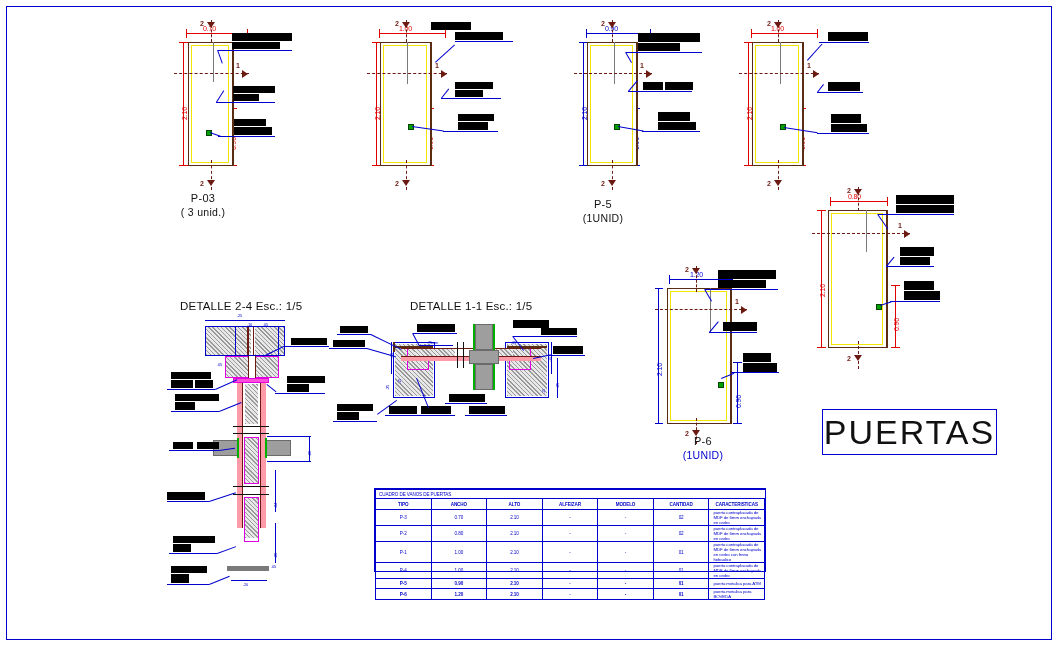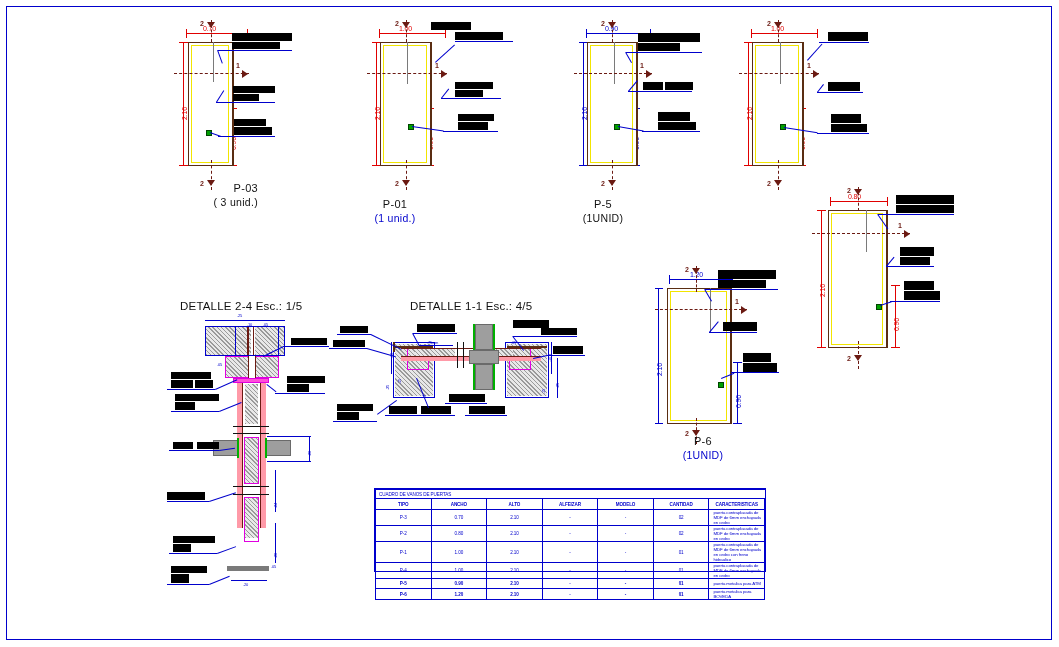--- a/index.html
+++ b/index.html
@@ -116,21 +116,21 @@
     <div class="lead" style="left:48px;top:30px;width:14px;transform:rotate(70deg);"></div>
     <div class="blk" style="left:63px;top:66px;width:42px;height:7px;"></div>
     <div class="blk" style="left:63px;top:74px;width:26px;height:7px;"></div>
     <div class="hline" style="left:46px;top:82px;width:59px;"></div>
     <div class="lead" style="left:46px;top:82px;width:14px;transform:rotate(-58deg);"></div>
     <div class="blk" style="left:64px;top:99px;width:32px;height:7px;"></div>
     <div class="blk" style="left:64px;top:107px;width:38px;height:8px;"></div>
     <div class="hline" style="left:48px;top:116px;width:57px;"></div>
     <div class="lead" style="left:40px;top:112px;width:12px;transform:rotate(20deg);"></div>
   </div>
-  <div class="caption" style="left:148px;top:182px;width:110px;text-align:right;">
+  <div class="caption" style="left:148px;top:192px;width:110px;">
     <span>P-03</span>
     <span class="sub">( 3 unid.)</span>
   </div>
 
   <div class="door" style="left:363px;top:20px;width:150px;height:180px;">
     <div class="dimline red" style="left:16px;top:13px;width:67px;height:1px;"></div>
     <div class="dimline red" style="left:16px;top:9px;width:1px;height:9px;"></div>
     <div class="dimline red" style="left:82px;top:9px;width:1px;height:9px;"></div>
     <div class="dimtxt red" style="left:36px;top:5px;">1.00</div>
     <div class="dimline red" style="left:13px;top:22px;width:1px;height:124px;"></div>
@@ -161,24 +161,20 @@
     <div class="lead" style="left:72px;top:42px;width:26px;transform:rotate(-42deg);"></div>
     <div class="blk" style="left:92px;top:62px;width:38px;height:7px;"></div>
     <div class="blk" style="left:92px;top:70px;width:28px;height:7px;"></div>
     <div class="hline" style="left:78px;top:78px;width:60px;"></div>
     <div class="lead" style="left:78px;top:78px;width:12px;transform:rotate(-52deg);"></div>
     <div class="blk" style="left:95px;top:94px;width:36px;height:7px;"></div>
     <div class="blk" style="left:95px;top:102px;width:30px;height:8px;"></div>
     <div class="hline" style="left:80px;top:111px;width:55px;"></div>
     <div class="lead" style="left:49px;top:106px;width:32px;transform:rotate(8deg);"></div>
   </div>
-  <div class="caption blue" style="left:340px;top:198px;width:110px;">
-    <span style="color:#111">P-01</span>
-    <span class="sub">(1  unid.)</span>
-  </div>
 
   <div class="door" style="left:570px;top:20px;width:150px;height:180px;">
     <div class="dimline blue" style="left:16px;top:13px;width:65px;height:1px;"></div>
     <div class="dimline blue" style="left:16px;top:9px;width:1px;height:9px;"></div>
     <div class="dimline blue" style="left:80px;top:9px;width:1px;height:9px;"></div>
     <div class="dimtxt blue" style="left:35px;top:5px;">0.90</div>
     <div class="dimline blue" style="left:13px;top:22px;width:1px;height:124px;"></div>
     <div class="dimline blue" style="left:9px;top:22px;width:9px;height:1px;"></div>
     <div class="dimline blue" style="left:9px;top:145px;width:9px;height:1px;"></div>
     <div class="dimtxt blue vert" style="left:11px;top:100px;">2.10</div>
@@ -424,21 +420,21 @@
     <div class="blk" style="left:-2px;top:218px;width:42px;height:7px;"></div>
     <div class="blk" style="left:-2px;top:226px;width:18px;height:8px;"></div>
     <div class="hline" style="left:-6px;top:235px;width:48px;"></div>
     <div class="lead" style="left:42px;top:235px;width:20px;transform:rotate(-20deg);"></div>
     <div class="blk" style="left:-4px;top:248px;width:36px;height:7px;"></div>
     <div class="blk" style="left:-4px;top:256px;width:18px;height:9px;"></div>
     <div class="hline" style="left:-8px;top:266px;width:42px;"></div>
     <div class="lead" style="left:34px;top:266px;width:22px;transform:rotate(-22deg);"></div>
   </div>
 
-  <div class="dettitle" style="left:410px;top:300px;">DETALLE 1-1  Esc.: 4/5</div>
+  <div class="dettitle" style="left:410px;top:300px;">DETALLE 1-1  Esc.: 1/5</div>
   <div class="abs" style="left:345px;top:318px;width:250px;height:105px;">
 
     <div class="abs" style="left:48px;top:24px;width:42px;height:56px;border:1px solid #0000cc;box-sizing:border-box;"></div>
     <div class="hatch" style="left:50px;top:26px;width:38px;height:52px;"></div>
     <div class="brown" style="left:48px;top:24px;width:2px;height:10px;"></div>
     <div class="magenta" style="left:62px;top:30px;width:22px;height:22px;"></div>
     <div class="brown" style="left:50px;top:28px;width:38px;height:2px;"></div>
 
     <div class="abs" style="left:160px;top:24px;width:44px;height:56px;border:1px solid #0000cc;box-sizing:border-box;"></div>
     <div class="hatch" style="left:162px;top:26px;width:40px;height:52px;"></div>
@@ -498,20 +494,23 @@
     <div class="blk" style="left:44px;top:88px;width:28px;height:8px;"></div>
     <div class="blk" style="left:76px;top:88px;width:30px;height:8px;"></div>
     <div class="hline" style="left:40px;top:97px;width:70px;"></div>
     <div class="lead" style="left:72px;top:60px;width:32px;transform:rotate(68deg);"></div>
     <div class="blk" style="left:104px;top:76px;width:36px;height:8px;"></div>
     <div class="hline" style="left:100px;top:85px;width:42px;"></div>
     <div class="blk" style="left:124px;top:88px;width:36px;height:8px;"></div>
     <div class="hline" style="left:120px;top:97px;width:42px;"></div>
   </div>
 
+  <div class="puertasbox" style="left:822px;top:409px;width:175px;height:46px;">
+    <span>PUERTAS</span>
+  </div>
 
   <div class="tbl" style="left:374px;top:488px;width:392px;height:84px;">
     <table>
       <tbody>
         <tr class="ttitle" style="height:9px;">
           <td colspan="7">CUADRO DE VANOS DE PUERTAS</td>
         </tr>
         <tr class="thead" style="height:11px;">
           <td style="width:26px;">TIPO</td>
           <td style="width:34px;">ANCHO</td>

